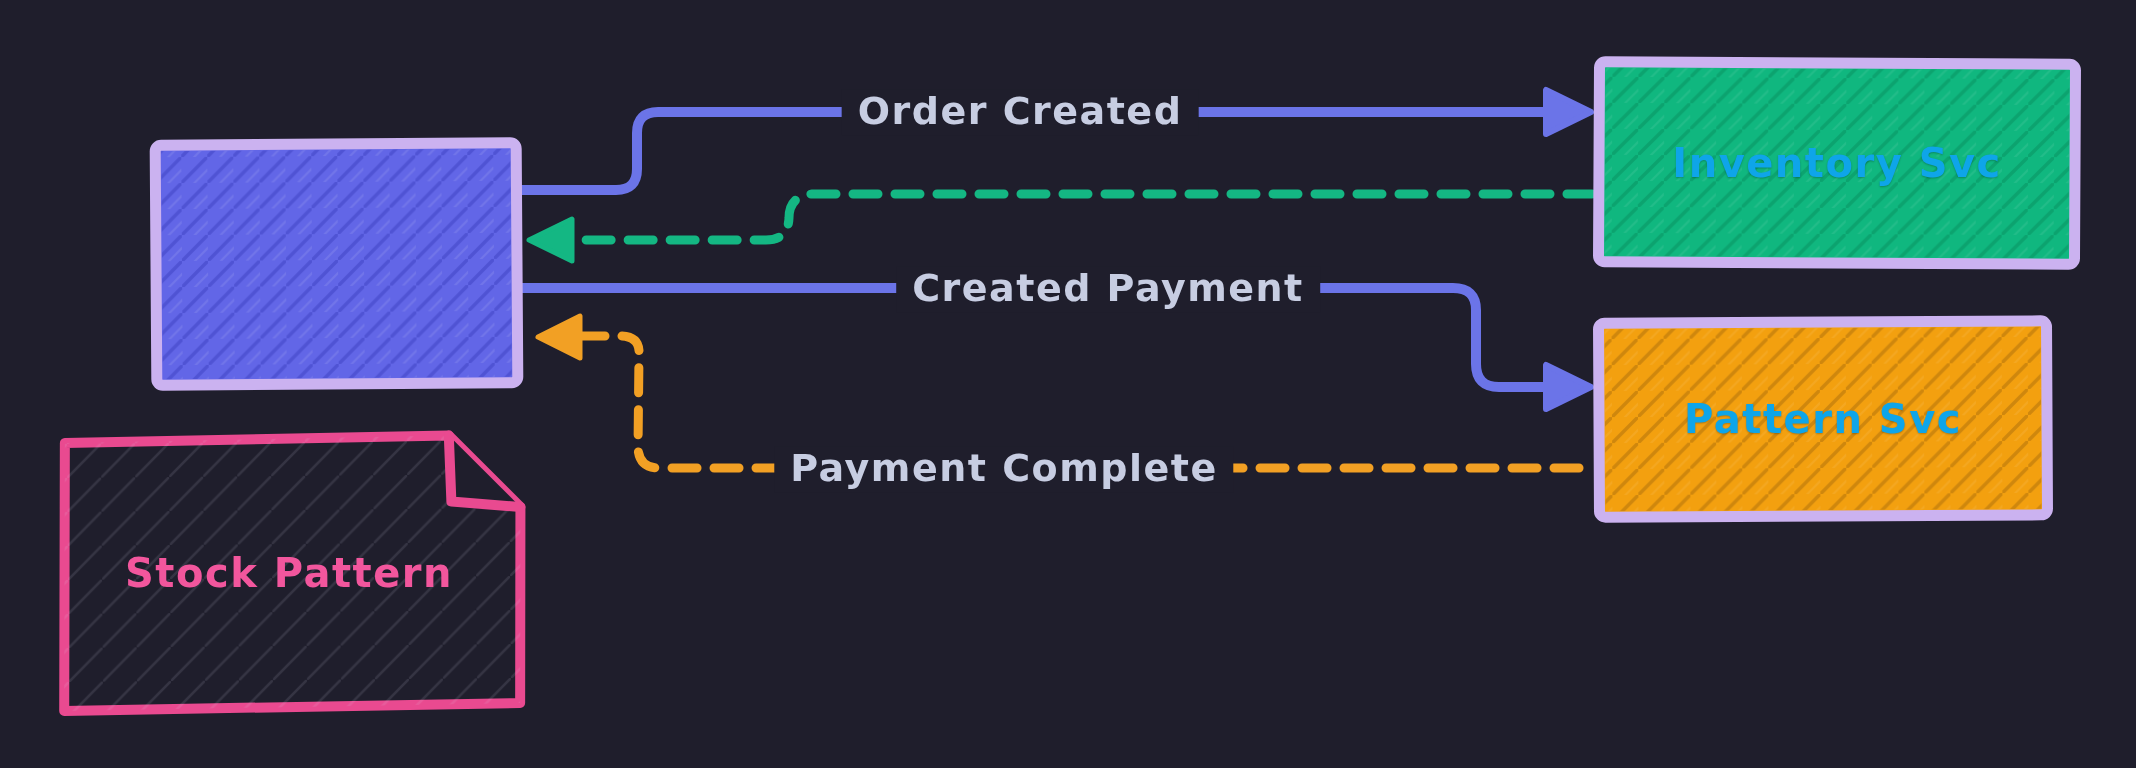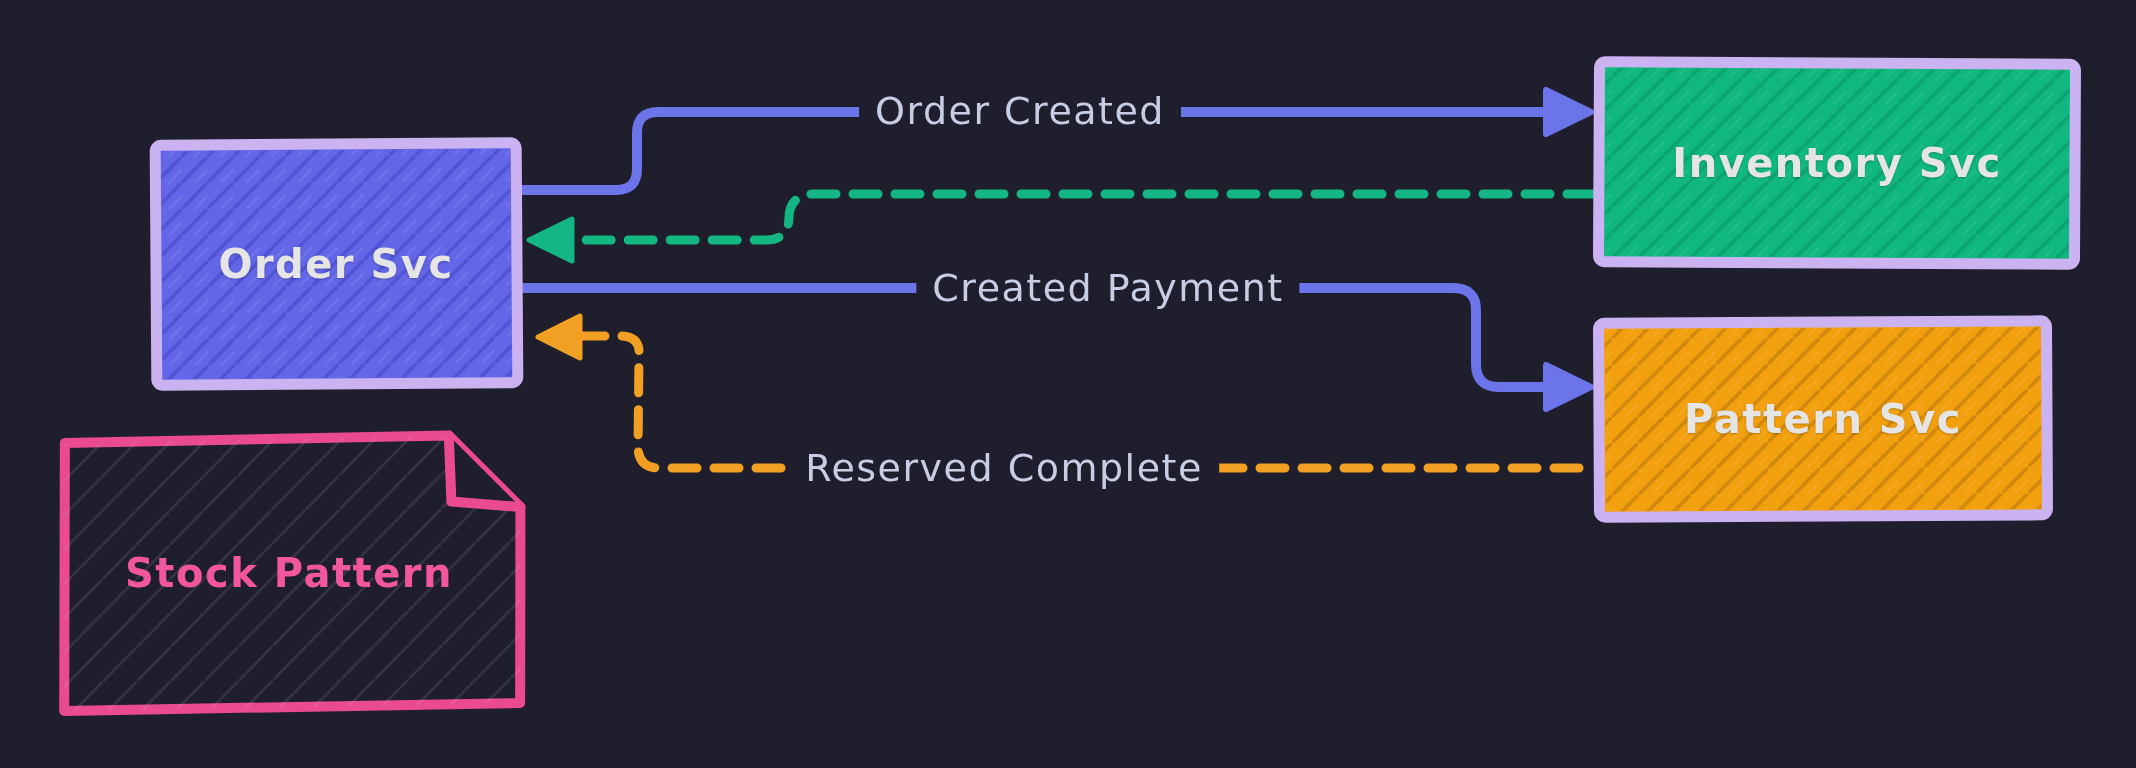--- a/index.html
+++ b/index.html
@@ -14,26 +14,26 @@
   .label{
     position:absolute;
     transform:translate(-50%,-50%);
     white-space:nowrap;
     letter-spacing:1.5px;
     user-select:none;
   }
   .node-label{
     font-size:40px;
     font-weight:700;
-    color:#e5e5e5;
+    color:#0ea5e9;
     text-shadow:0 1px 2px rgba(0,0,0,.25);
   }
   .edge-label{
     font-size:38px;
-    font-weight:400;
+    font-weight:700;
     color:#c7cde2;
     background:#1f1e2c;
     padding:2px 16px;
     line-height:1.1;
   }
   .note-label{
     font-size:40px;
     font-weight:700;
     color:#f2569d;
   }
@@ -97,23 +97,22 @@
       <rect x="1605" y="328" width="436" height="182" fill="url(#hatchOrange)"></rect>
     </g>
 
     <g transform="rotate(-0.5 289 573)" stroke="#e94a90" stroke-width="10" stroke-linejoin="round" stroke-linecap="round">
       <path d="M 66 441 L 450 437 L 521 509 L 519 705 L 63 709 Z" fill="#1f1e2c"></path>
       <path d="M 66 441 L 450 437 L 521 509 L 519 705 L 63 709 Z" fill="url(#hatchDark)" stroke="none"></path>
       <path d="M 450 437 L 452 503 L 521 509" fill="#1f1e2c"></path>
     </g>
   </svg>
 
-  <div class="label node-label" style="left:336px;top:264px">Order Svc</div>
   <div class="label node-label" style="left:1837px;top:163px">Inventory Svc</div>
   <div class="label node-label" style="left:1823px;top:419px">Pattern Svc</div>
 
   <div class="label edge-label" style="left:1020px;top:112px">Order Created</div>
   <div class="label edge-label" style="left:1108px;top:289px">Created Payment</div>
-  <div class="label edge-label" style="left:1004px;top:469px">Reserved Complete</div>
+  <div class="label edge-label" style="left:1004px;top:469px">Payment Complete</div>
 
   <div class="label note-label" style="left:289px;top:573px">Stock Pattern</div>
 
 </div>
 
 </body></html>

